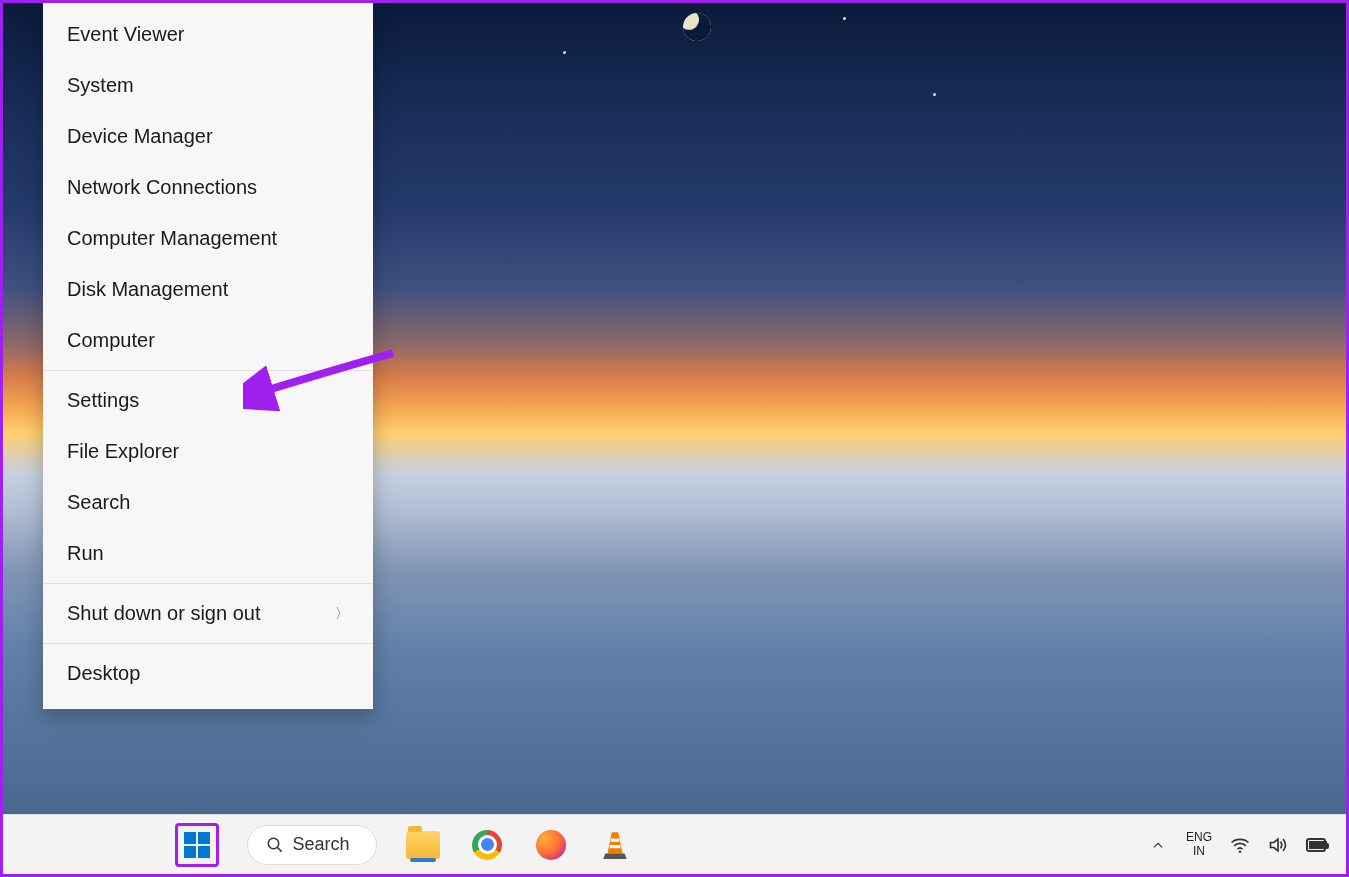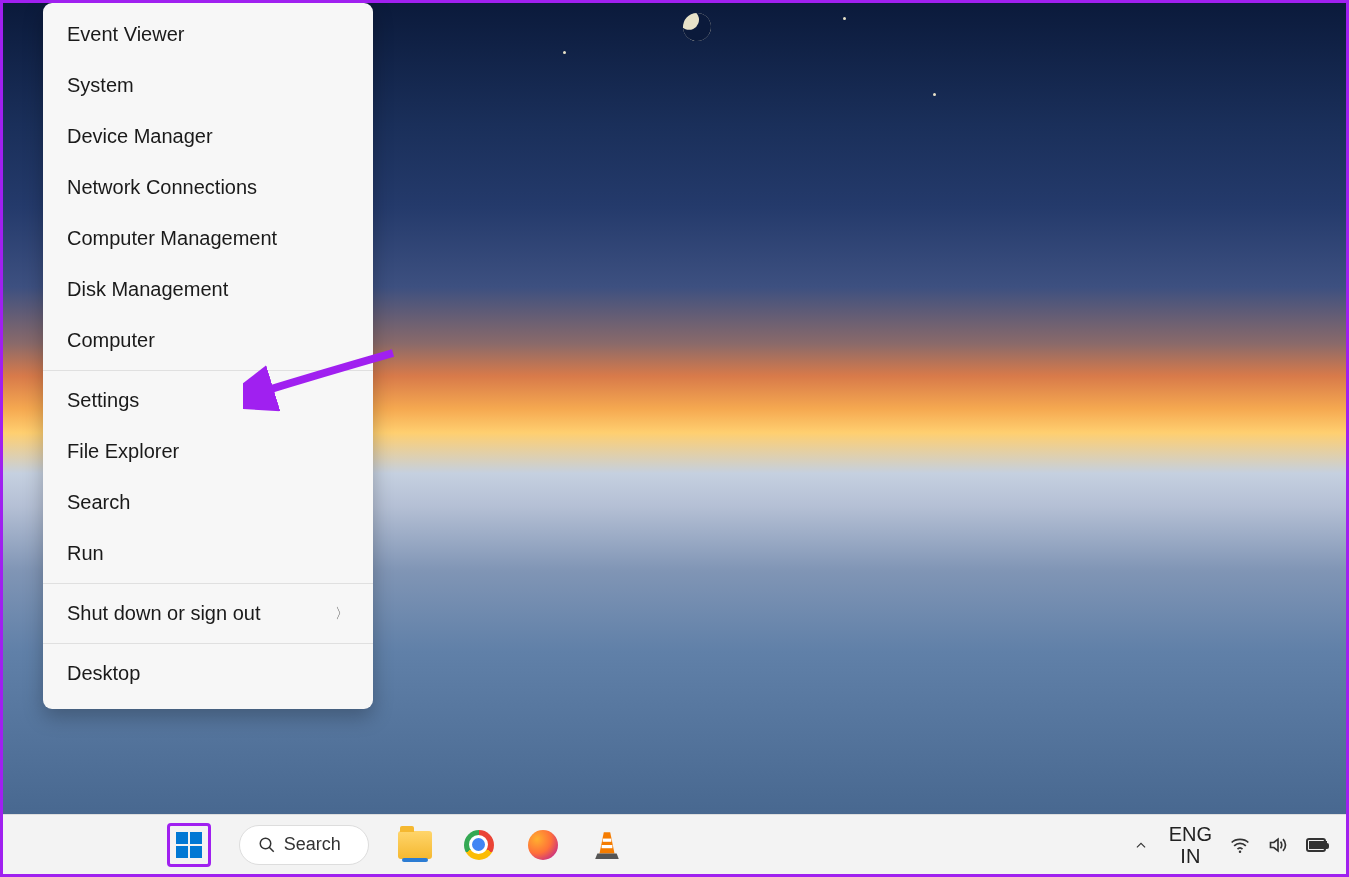--- a/index.html
+++ b/index.html
@@ -43,21 +43,21 @@
       box-shadow: inset -10px -4px 0 4px rgba(11,26,59,1);
       transform: rotate(20deg);
     }
     .star { position: absolute; width: 3px; height: 3px; background: #e8e2c8; border-radius: 50%; }
     .context-menu {
       position: absolute;
       top: 0;
       left: 40px;
       width: 330px;
       background: #f7f7f7;
-      border-radius: 9px;
+      border-radius: 0;
       box-shadow: 0 8px 20px rgba(0,0,0,0.25);
       padding: 6px 0 10px 0;
       font-size: 20px;
       color: #1a1a1a;
       z-index: 10;
     }
     .menu-item {
       padding: 14px 24px;
       cursor: pointer;
       display: flex;
@@ -106,21 +106,21 @@
     }
     .tb-icon { width: 36px; height: 36px; display:flex; align-items:center; justify-content:center; }
     .folder-icon { width: 34px; height: 28px; background: linear-gradient(to bottom, #ffd56b, #f5b830); border-radius: 3px; position:relative; }
     .folder-icon::before { content:""; position:absolute; top:-5px; left:2px; width:14px; height:6px; background:#f5b830; border-radius:2px 2px 0 0; }
     .folder-icon::after { content:""; position:absolute; bottom:-3px; left:4px; width:26px; height:4px; background:#2b7cd3; border-radius:2px; }
     .chrome-ring { width:30px; height:30px; border-radius:50%; background: conic-gradient(#ea4335 0 120deg, #fbbc05 120deg 240deg, #34a853 240deg 360deg); display:flex; align-items:center; justify-content:center; }
     .chrome-ring::after { content:""; width:13px; height:13px; background:#4285f4; border:3px solid #fff; border-radius:50%; }
     .firefox-icon { width:30px; height:30px; border-radius:50%; background: radial-gradient(circle at 30% 30%, #ffb02e, #ff7139, #b5179e 95%); }
     .vlc-icon svg { width:28px; height:30px; }
     .taskbar-right { display:flex; align-items:center; gap:18px; color:#222; font-size:15px; margin-right:12px; }
-    .lang { text-align:center; line-height:1.1; font-size:20px; }
+    .lang { text-align:center; line-height:1.1; font-size:12px; }
     .tray-icon { width:20px; height:20px; display:flex; align-items:center; justify-content:center; }
     .battery-icon { width:24px; height:14px; border:2px solid #333; border-radius:3px; position:relative; }
     .battery-icon::after { content:""; position:absolute; right:-5px; top:3px; width:3px; height:6px; background:#333; border-radius:0 2px 2px 0; }
     .battery-icon::before { content:""; position:absolute; left:1px; top:1px; width:18px; height:8px; background:#333; }
   </style>
 </head>
 <body>
 
 <div class="desktop">
   <div class="moon"></div>

